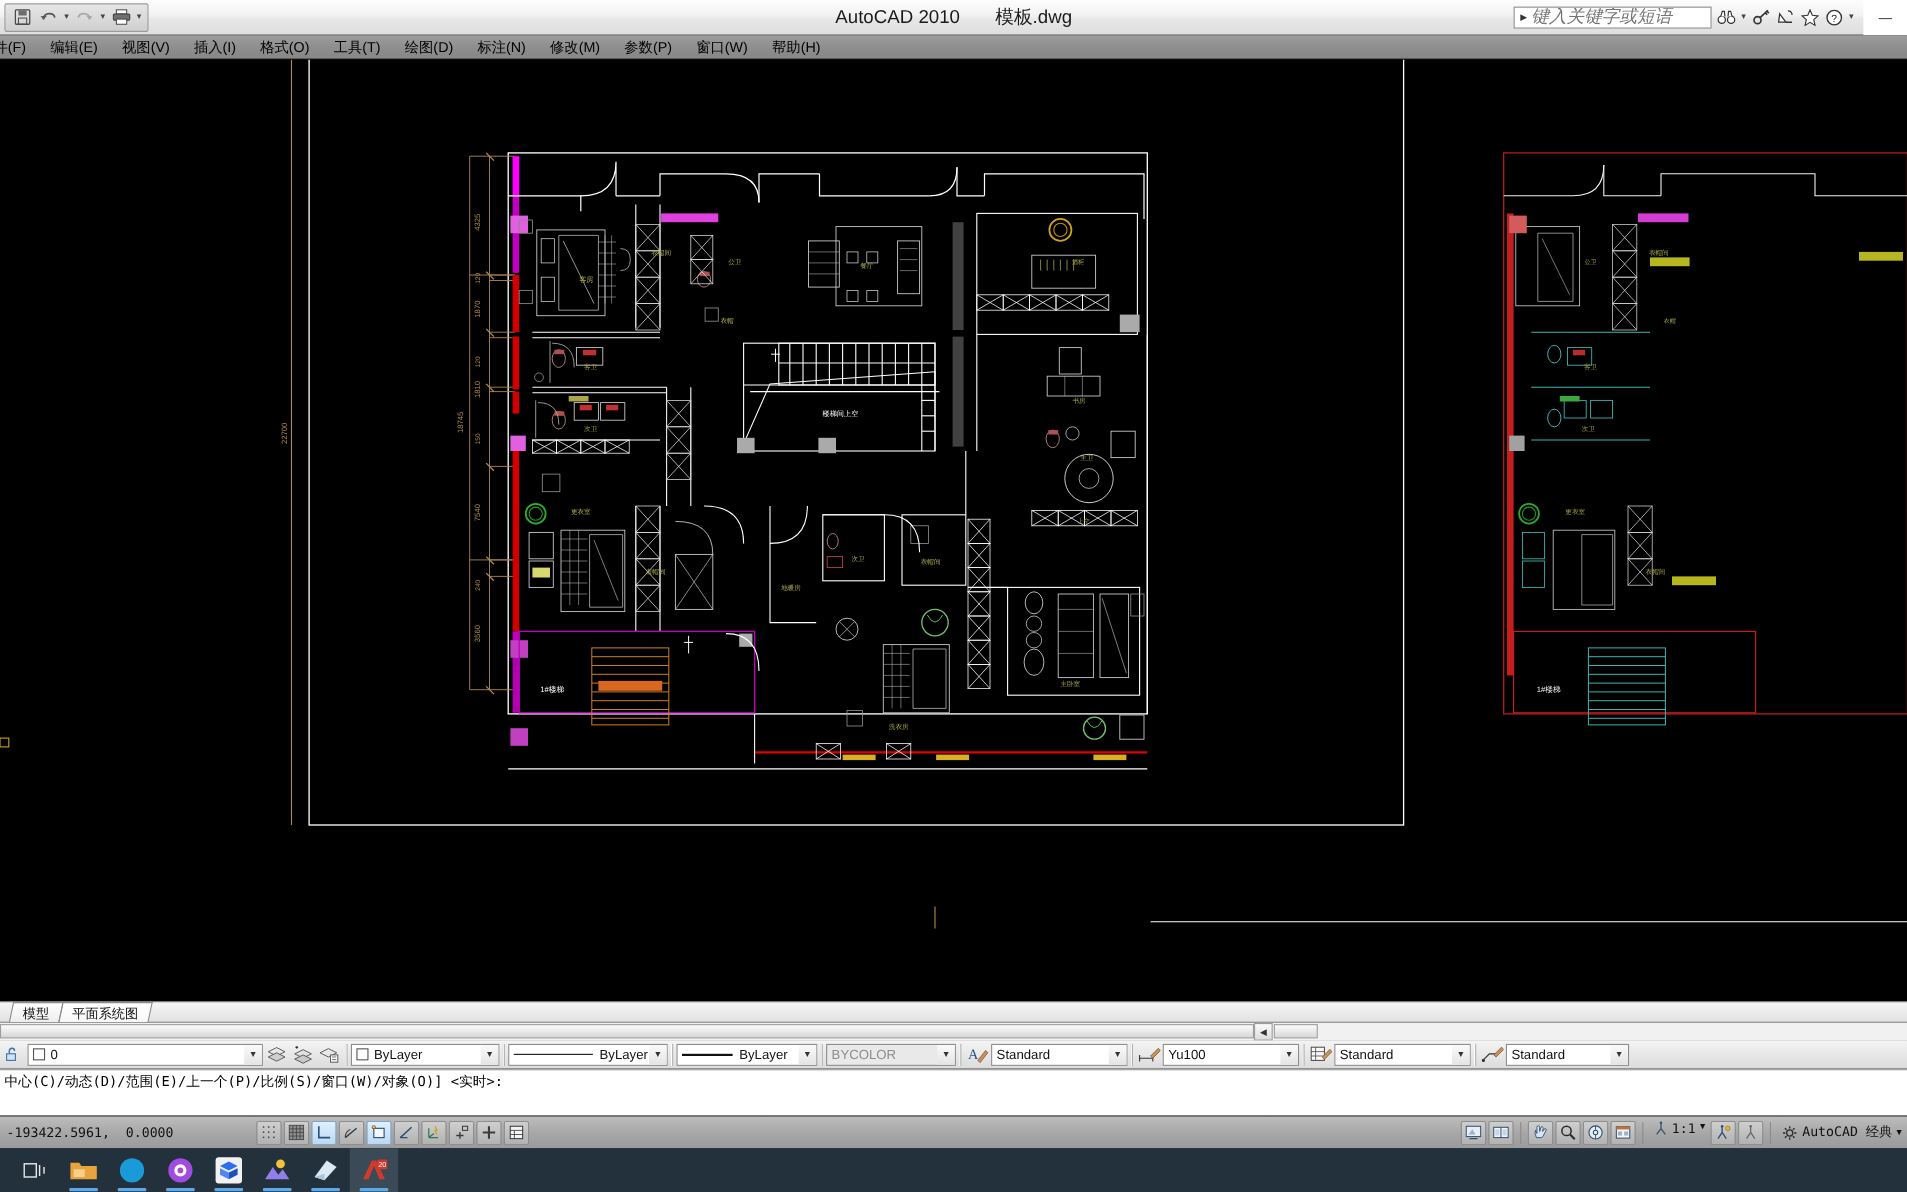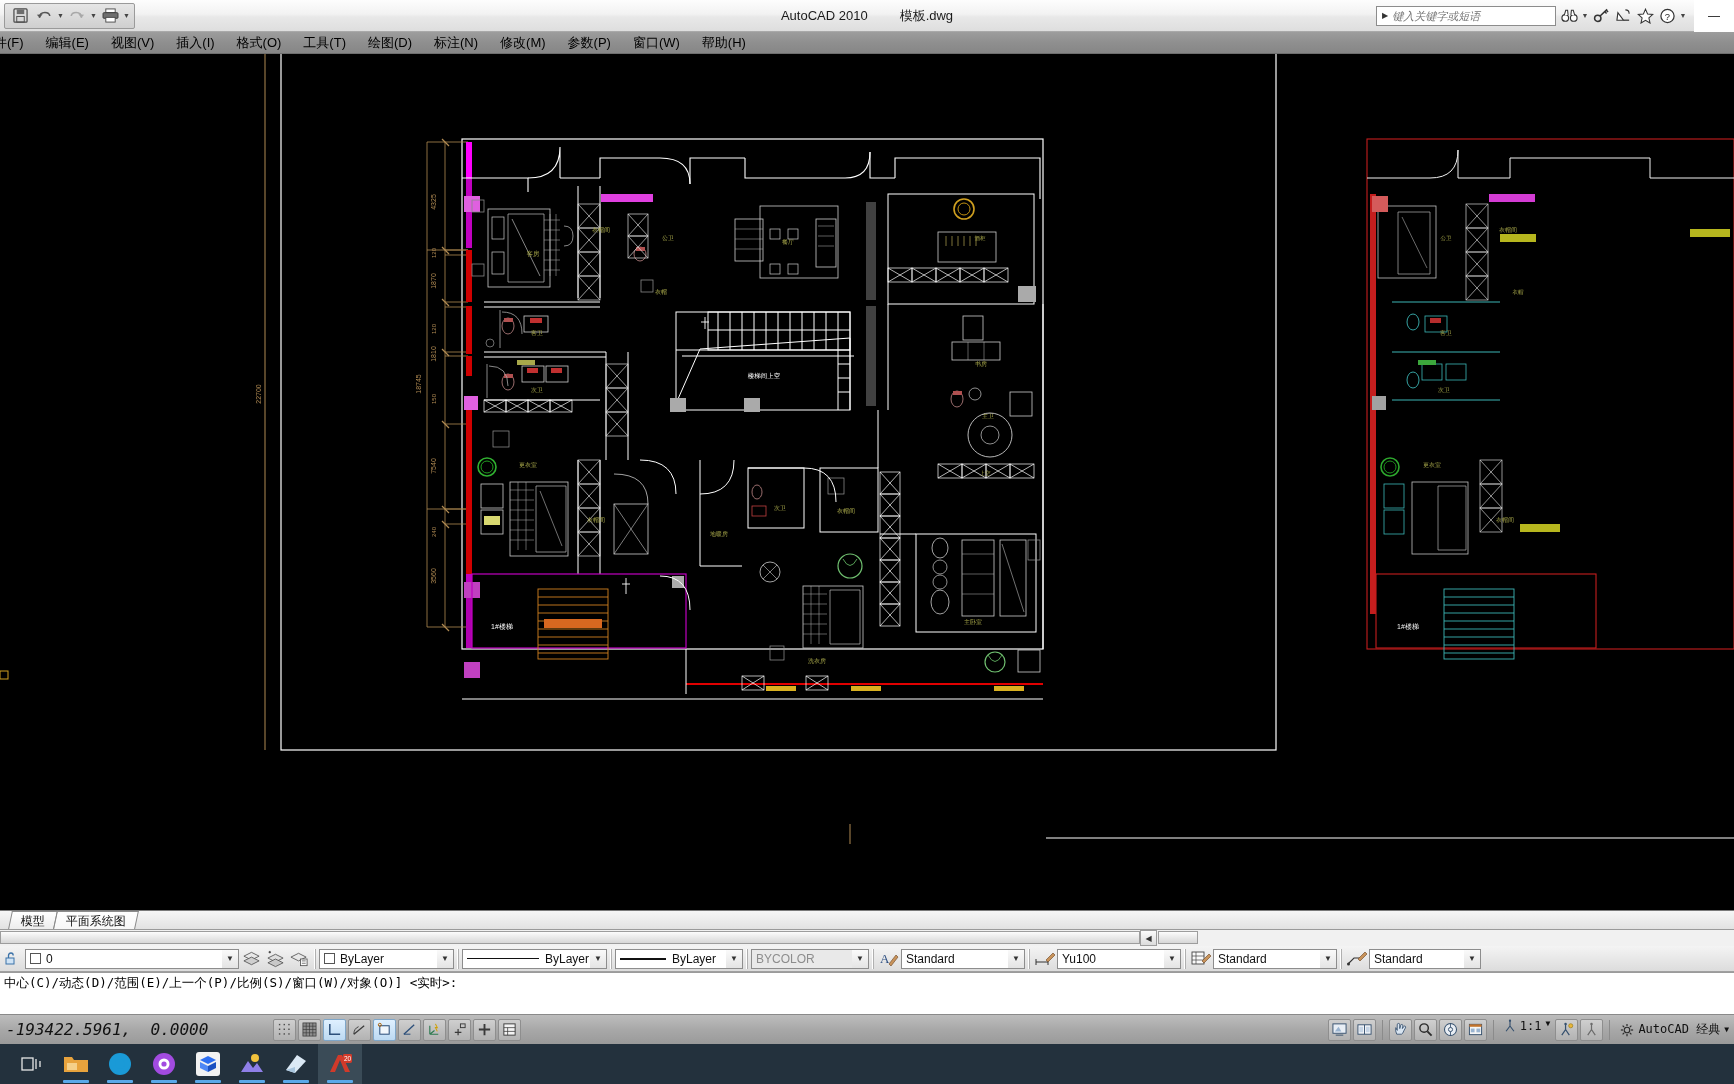--- a/index.html
+++ b/index.html
@@ -25,31 +25,31 @@
     background: linear-gradient(to bottom,#e6e6e6,#cfcfcf);
     border:1px solid #9a9a9a; border-radius:2px; padding:0 3px;
   }
   .qbtn{
     width:24px; height:22px; display:flex; align-items:center; justify-content:center;
     font-size:15px; color:#3a3a3a; cursor:pointer;
   }
   .qcaret{ font-size:7px; color:#444; width:9px; display:flex; align-items:center; justify-content:center;}
   .title-text{
     position:absolute; left:0; right:0; text-align:center;
-    font-size:13px; color:#1a1a1a; pointer-events:none;
+    font-size:17px; color:#1a1a1a; pointer-events:none;
   }
   .title-text span{ margin:0 16px;}
   .tbar-right{ margin-left:auto; display:flex; align-items:center; height:100%;}
   .searchwrap{
     display:flex; align-items:center; width:180px; height:20px;
     background:#fff; border:1px solid #8c8c8c; margin-right:2px;
   }
   .search-arrow{ font-size:8px; color:#333; padding:0 4px 0 5px;}
   .searchwrap input{
-    border:0; outline:0; width:100%; font-size:11px; font-style:italic;
+    border:0; outline:0; width:100%; font-size:16px; font-style:italic;
     color:#0369a1; font-family:"Liberation Sans",sans-serif; background:transparent;
   }
   .ticon{
     width:22px; height:24px; display:flex; align-items:center; justify-content:center;
     cursor:pointer; color:#2b2b2b;
   }
   .tcaret{ font-size:7px; color:#444; width:10px; text-align:center; cursor:pointer;}
   .winbtns{ display:flex; align-items:center; height:100%; margin-left:6px;}
   .winbtn{
     width:40px; height:32px; display:flex;align-items:center;justify-content:center;
@@ -138,22 +138,22 @@
   }
   .cmdline{ white-space:pre; }
 
   
   .statusbar{
     position:absolute; left:0; top:1014px; width:1734px; height:30px;
     background:linear-gradient(to bottom,#bdbdbd 0%, #a8a8a8 50%, #9a9a9a 100%);
     display:flex; align-items:center; border-top:1px solid #8a8a8a;
   }
   .coords{
-    font-family:"DejaVu Sans Mono",monospace; font-size:16px; color:#111;
-    padding-left:6px; width:272px; white-space:pre;font-style:italic;
+    font-family:"DejaVu Sans Mono",monospace; font-size:12px; color:#111;
+    padding-left:6px; width:232px; white-space:pre;
   }
   .sbtn{
     width:23px;height:22px;margin:0 1px;
     background:linear-gradient(to bottom,#cfcfcf,#b2b2b2);
     border:1px solid #8e8e8e; border-radius:2px;
     display:flex;align-items:center;justify-content:center;cursor:pointer;
   }
   .sbtn.on{ background:linear-gradient(to bottom,#dff0ff,#bcd9f2); border-color:#7fa6c8;}
   .sgap{ flex:1;}
   .ssep{ width:1px;height:20px;background:#8b8b8b;margin:0 5px;}

